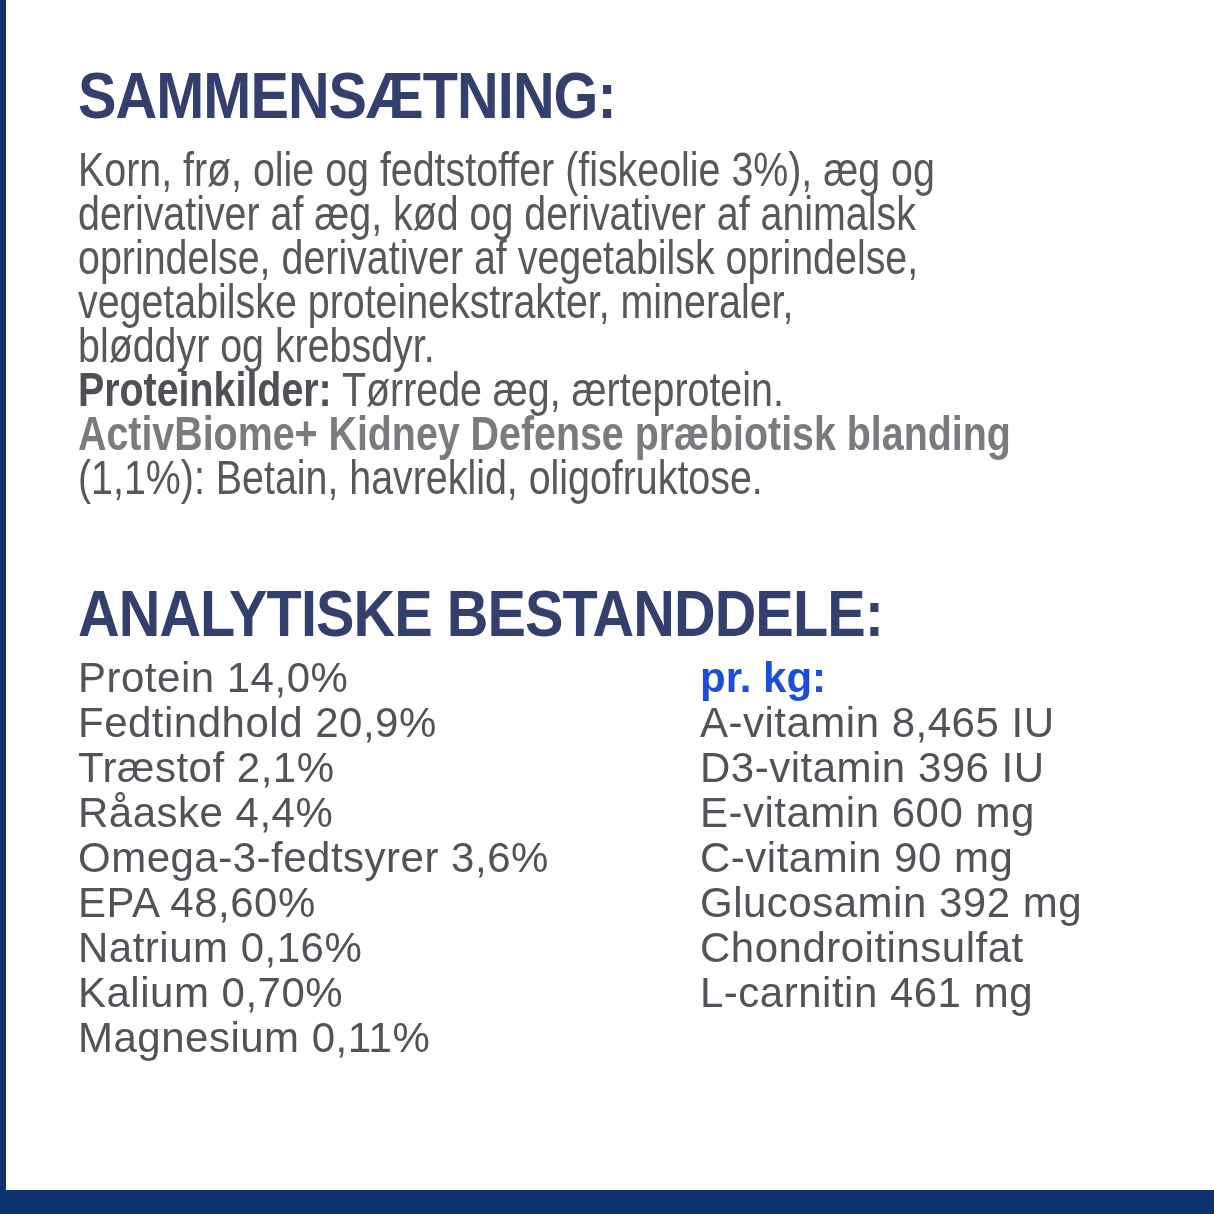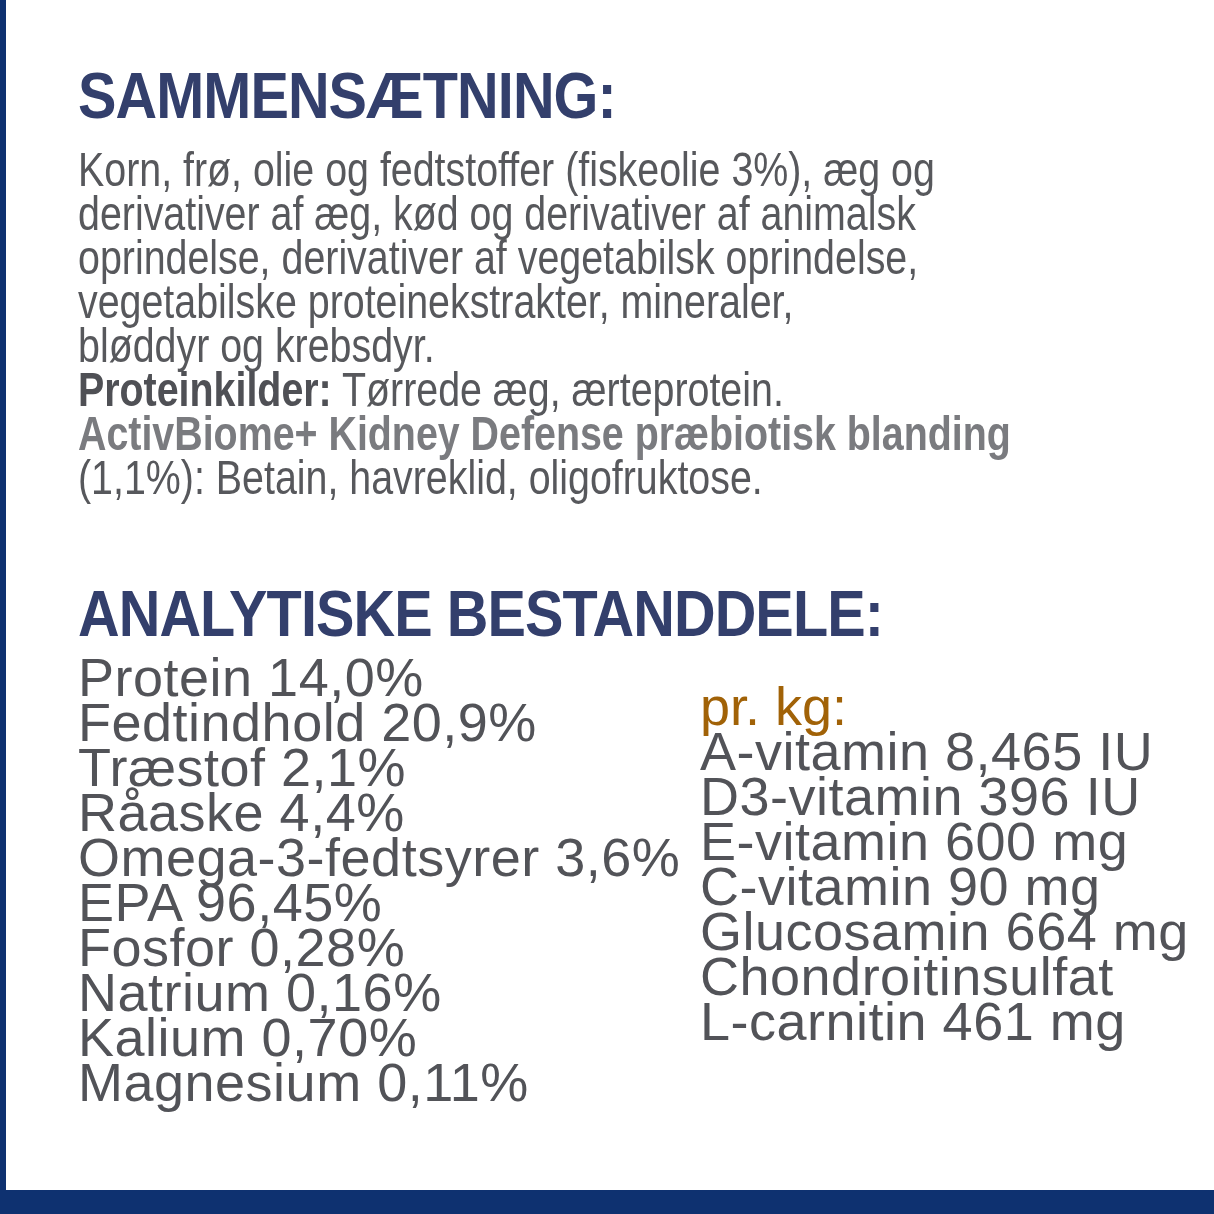--- a/index.html
+++ b/index.html
@@ -60,28 +60,28 @@
     line-height: 44px;
   }
   .para .body-lines { white-space: pre-line; }
   .bold-dark  { font-weight: 700; color: #4f5055; }
   .bold-light { font-weight: 700; color: #7a7b7f; }
 
   .col {
     position: absolute;
     top: 655px;
     color: #525358;
-    font-size: 54px;
+    font-size: 42px;
     line-height: 45px;
     letter-spacing: 0.5px;
     white-space: nowrap;
   }
   #left-column  { left: 78px; }
   #right-column { left: 700px; }
-  .per-kg-header { font-weight: 400; color: #a16207; letter-spacing: 0; margin-top: 29px; }
+  .per-kg-header { font-weight: 700; color: #1d4ed8; letter-spacing: 0; }
 </style>
 </head>
 <body>
 
 <div class="page">
   <div class="left-border"></div>
 
   <h1 class="section-title" id="composition-title">SAMMENSÆTNING:</h1>
 
   <div class="para">
@@ -99,32 +99,31 @@
   </div>
 
   <h1 class="section-title" id="analytical-title">ANALYTISKE BESTANDDELE:</h1>
 
   <div class="col" id="left-column">
     <div>Protein 14,0%</div>
     <div>Fedtindhold 20,9%</div>
     <div>Træstof 2,1%</div>
     <div>Råaske 4,4%</div>
     <div>Omega-3-fedtsyrer 3,6%</div>
-    <div>EPA 96,45%</div>
-    <div>Fosfor 0,28%</div>
+    <div>EPA 48,60%</div>
     <div>Natrium 0,16%</div>
     <div>Kalium 0,70%</div>
     <div>Magnesium 0,11%</div>
   </div>
 
   <div class="col" id="right-column">
     <div class="per-kg-header">pr. kg:</div>
     <div>A-vitamin 8,465 IU</div>
     <div>D3-vitamin 396 IU</div>
     <div>E-vitamin 600 mg</div>
     <div>C-vitamin 90 mg</div>
-    <div>Glucosamin 664 mg</div>
+    <div>Glucosamin 392 mg</div>
     <div>Chondroitinsulfat</div>
     <div>L-carnitin 461 mg</div>
   </div>
 
   <div class="bottom-bar"></div>
 </div>
 
 </body></html>

